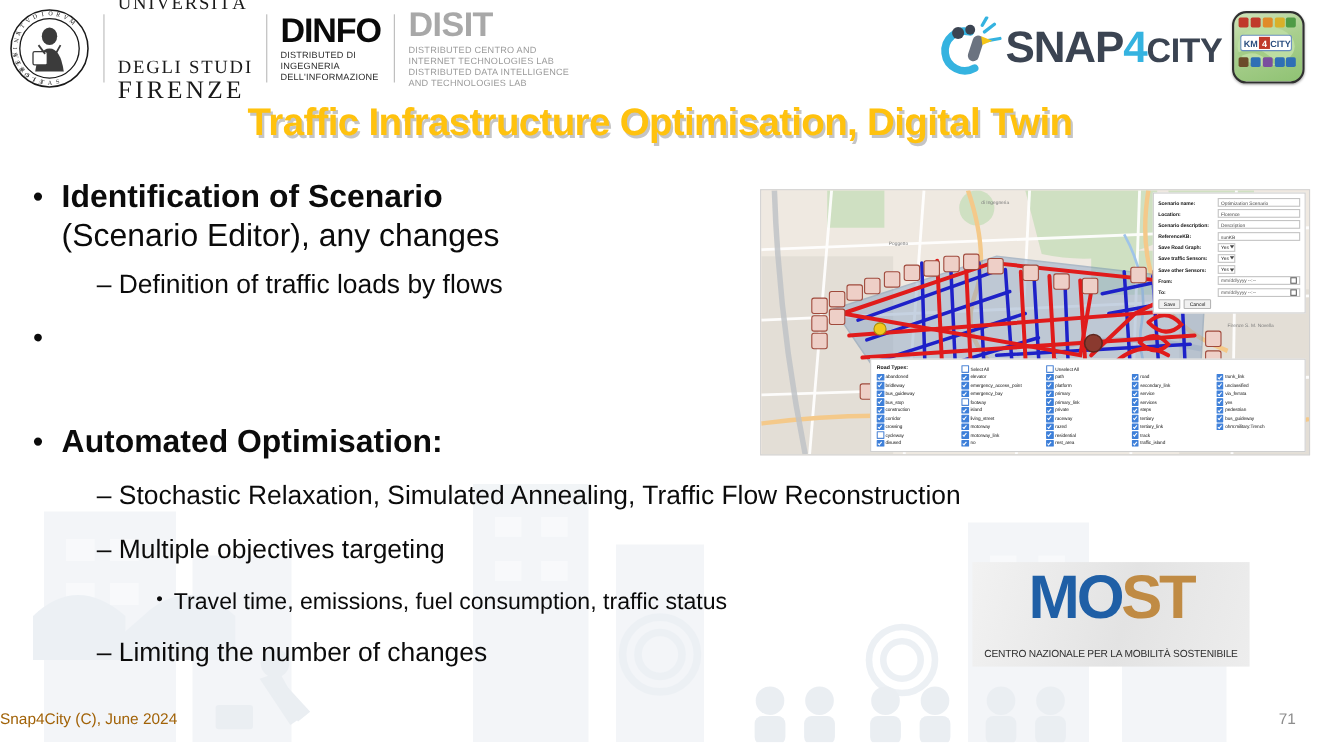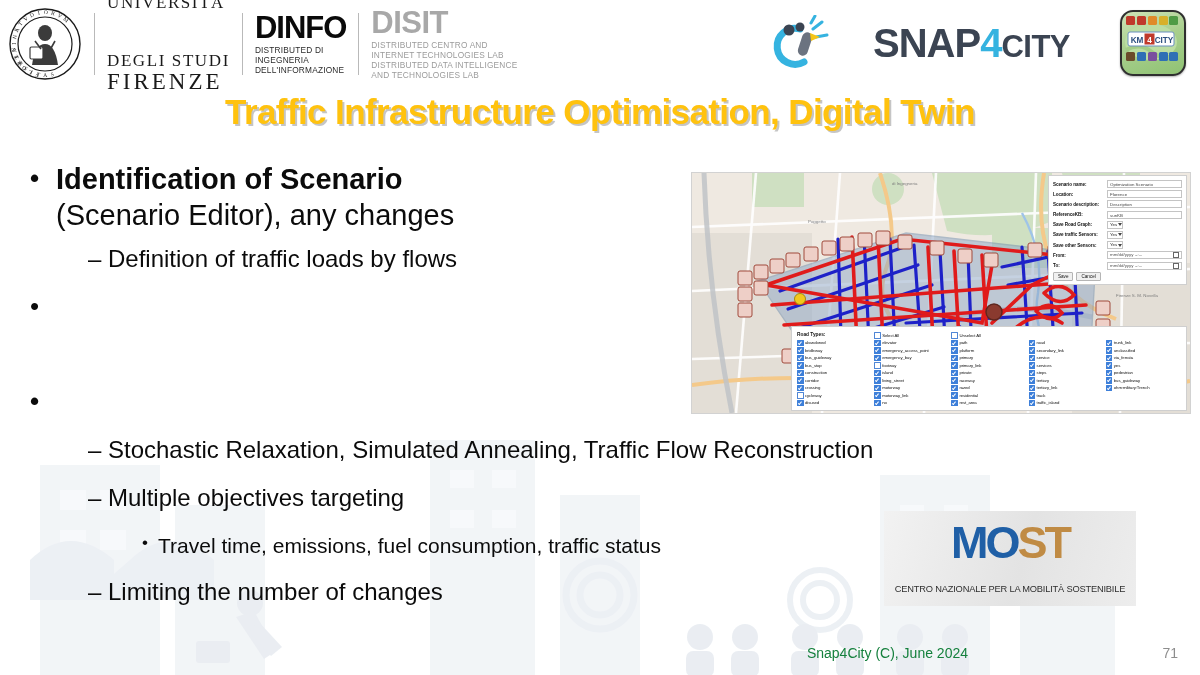--- a/index.html
+++ b/index.html
@@ -16,21 +16,21 @@
   .vdiv{width:1px;height:62px;background:#b9b9b9;margin:0 12px;}
   .unifi{font-family:"Liberation Serif",serif;color:#1a1a1a;line-height:1.06;letter-spacing:1.6px;}
   .unifi div:nth-child(1){font-size:17px;}
   .unifi div:nth-child(2){font-size:17px;margin-top:40px;}
   .unifi div:nth-child(3){font-size:23px;letter-spacing:3px;}
   .dinfo-word{font-family:"Liberation Sans",sans-serif;font-weight:bold;font-size:31px;letter-spacing:-1px;color:#0a0a0a;line-height:.95;}
   .dinfo-sub{font-size:8.3px;color:#2b2b2b;line-height:1.22;letter-spacing:.2px;margin-top:2px;}
   .disit-word{font-family:"Liberation Sans",sans-serif;font-weight:bold;font-size:31px;letter-spacing:-.5px;color:#a8a8a8;line-height:.95;}
   .disit-sub{font-size:8.3px;color:#9b9b9b;line-height:1.22;letter-spacing:.2px;margin-top:2px;}
 
-  .hdr-right{position:absolute;right:14px;top:8px;display:flex;align-items:center;height:70px;gap:41px;}
+  .hdr-right{position:absolute;right:14px;top:8px;display:flex;align-items:center;height:70px;}
   .s4c-word{font-family:"Liberation Sans",sans-serif;font-weight:bold;font-size:40px;color:#3b4452;letter-spacing:-1px;line-height:1;}
   .s4c-4{color:#35b3e0;}
   .s4c-city{font-size:31px;letter-spacing:-.5px;}
   .km4city{width:62px;height:62px;border-radius:13px;border:2px solid #2f2f2f;background:linear-gradient(160deg,#cfe3b8,#a9cf8e 45%,#8fc273);position:relative;overflow:hidden;margin-left:9px;box-shadow:0 1px 2px rgba(0,0,0,.3);}
 
   
   .title{position:absolute;left:0;top:92px;width:1200px;text-align:center;
     font-family:"Liberation Sans",sans-serif;font-weight:bold;font-size:35px;
     color:#FFC20E;letter-spacing:-.6px;
     text-shadow:2px 2px 0 rgba(150,150,150,.55);}
@@ -68,27 +68,27 @@
   .rtpanel{position:absolute;left:99px;bottom:2px;right:3px;background:#fff;border:1px solid #cfcfcf;padding:5px 5px 4px 5px;box-sizing:border-box;}
   .rtgrid{display:grid;grid-template-columns:repeat(5,1fr);gap:1px 2px;}
   .rtc{display:flex;align-items:center;gap:1.5px;font-size:4.3px;color:#111;white-space:nowrap;letter-spacing:-.1px;}
   .cb{width:4.5px;height:4.5px;flex:0 0 4.5px;border:.7px solid #4f86d6;background:#fff;border-radius:.5px;position:relative;}
   .cb.on{background:#3d7fd9;border-color:#3d7fd9;}
   .cb.on:after{content:"";position:absolute;left:1.1px;top:.3px;width:1.3px;height:2.6px;border:solid #fff;border-width:0 .8px .8px 0;transform:rotate(40deg);}
   .rthead{font-size:4.8px;font-weight:bold;color:#111;}
 
   
   .most{position:absolute;left:884px;top:511px;width:252px;height:95px;background:linear-gradient(105deg,#f2f2f2,#e3e3e3 55%,#ededed);display:flex;flex-direction:column;align-items:center;justify-content:center;}
-  .most-word{font-family:"Liberation Sans",sans-serif;font-weight:bold;font-size:45px;line-height:.9;letter-spacing:-3px;}
+  .most-word{font-family:"Liberation Sans",sans-serif;font-weight:bold;font-size:56px;line-height:.9;letter-spacing:-3px;}
   .most-mo{color:#1f5fa6;}
   .most-st{color:#c08b44;}
   .most-tag{font-size:9.3px;color:#2f2f2f;letter-spacing:-.2px;margin-top:21px;white-space:nowrap;}
 
   
-  .footer{position:absolute;left:0;bottom:14px;width:968px;text-align:right;font-size:14px;color:#15803d;}
+  .footer{position:absolute;left:0;bottom:14px;width:968px;text-align:left;font-size:14px;color:#a16207;}
   .pagenum{position:absolute;right:22px;bottom:14px;font-size:14px;color:#8d8d8d;}
 </style>
 </head>
 <body>
 
 <div class="slide">
 
   <svg class="watermark" viewBox="0 0 1200 330" preserveAspectRatio="none">
     <g fill="#e9edf2">
       <rect x="40" y="120" width="120" height="210"></rect>
@@ -267,20 +267,21 @@
       <span>Definition of traffic loads by flows</span>
     </div>
     <div class="l1" style="margin-top:16px;">
       <span class="bt">•</span>
     </div>
   </div>
 
   <div class="lower">
     <div class="l1 bold">
       <span class="bt">•</span>
+      <span>Automated Optimisation:</span>
     </div>
     <div class="l2">
       <span class="dash">–</span>
       <span>Stochastic Relaxation, Simulated Annealing, Traffic Flow Reconstruction</span>
     </div>
     <div class="l2">
       <span class="dash">–</span>
       <span>Multiple objectives targeting</span>
     </div>
     <div class="l3">

